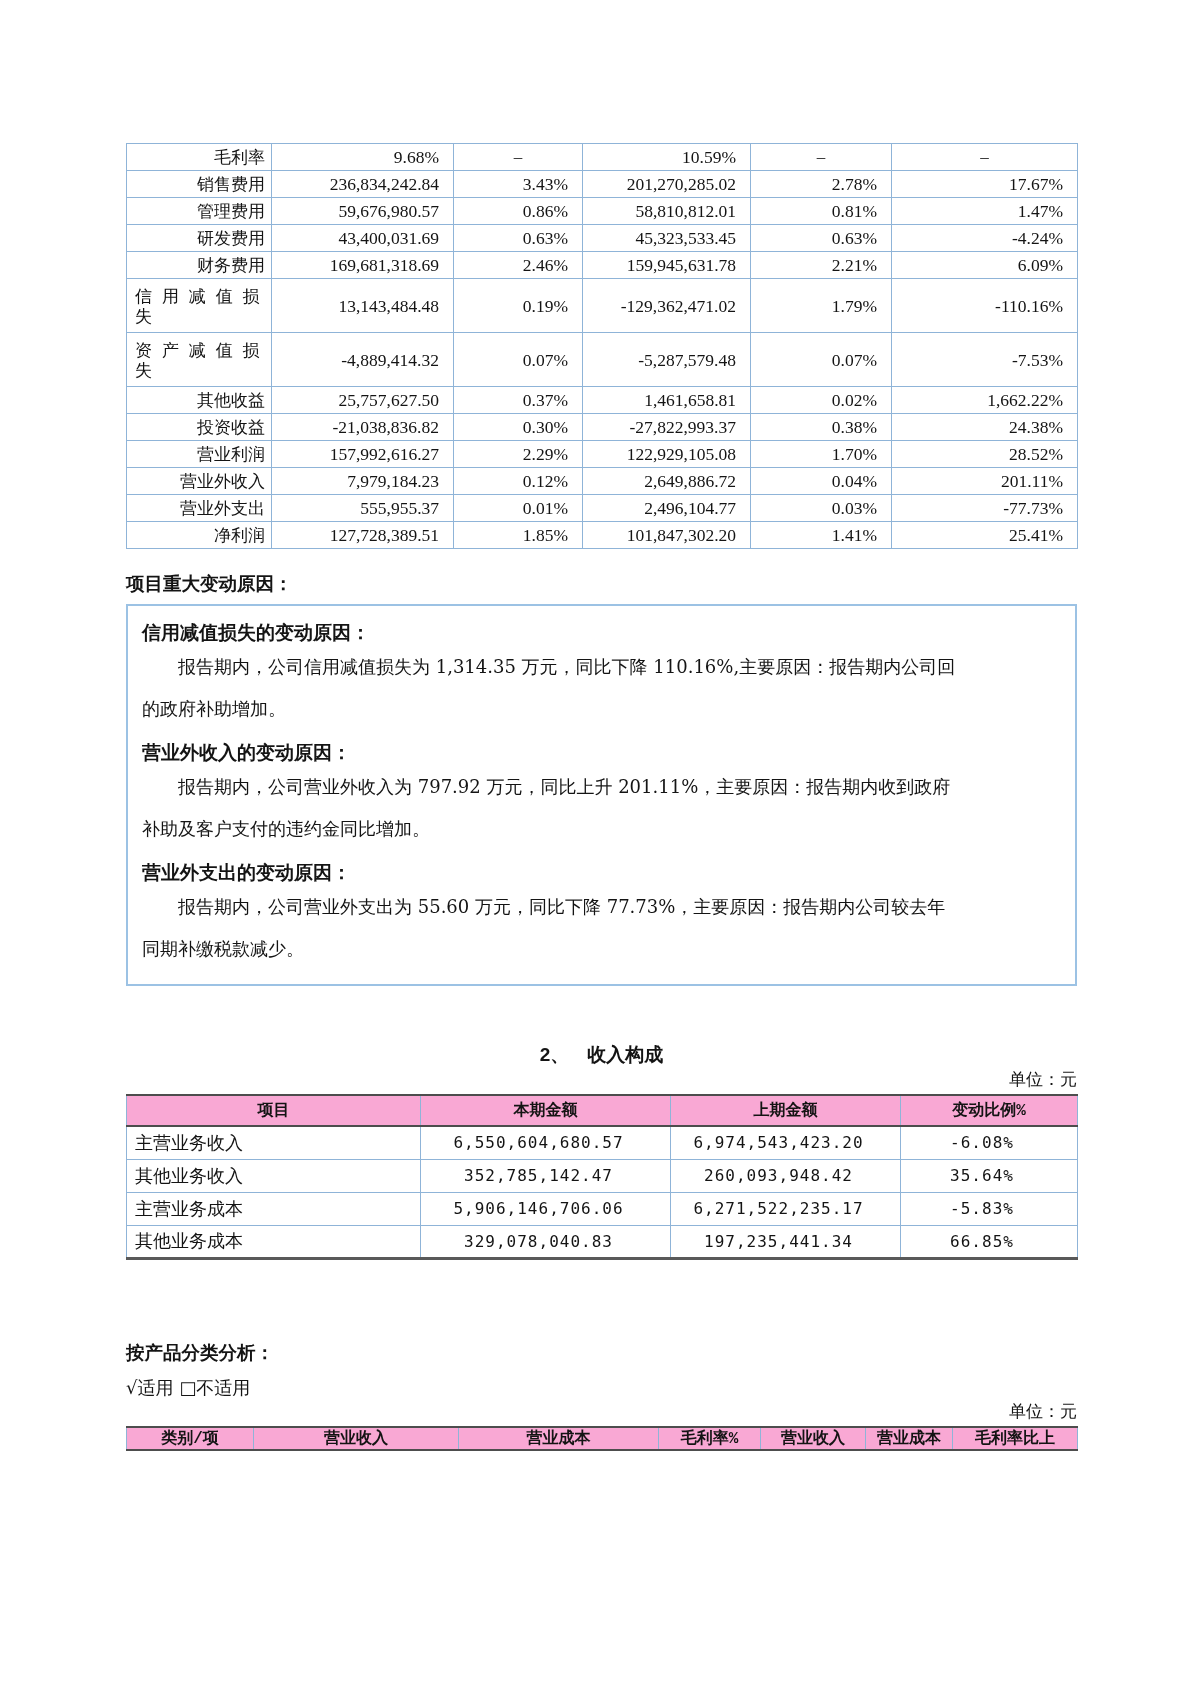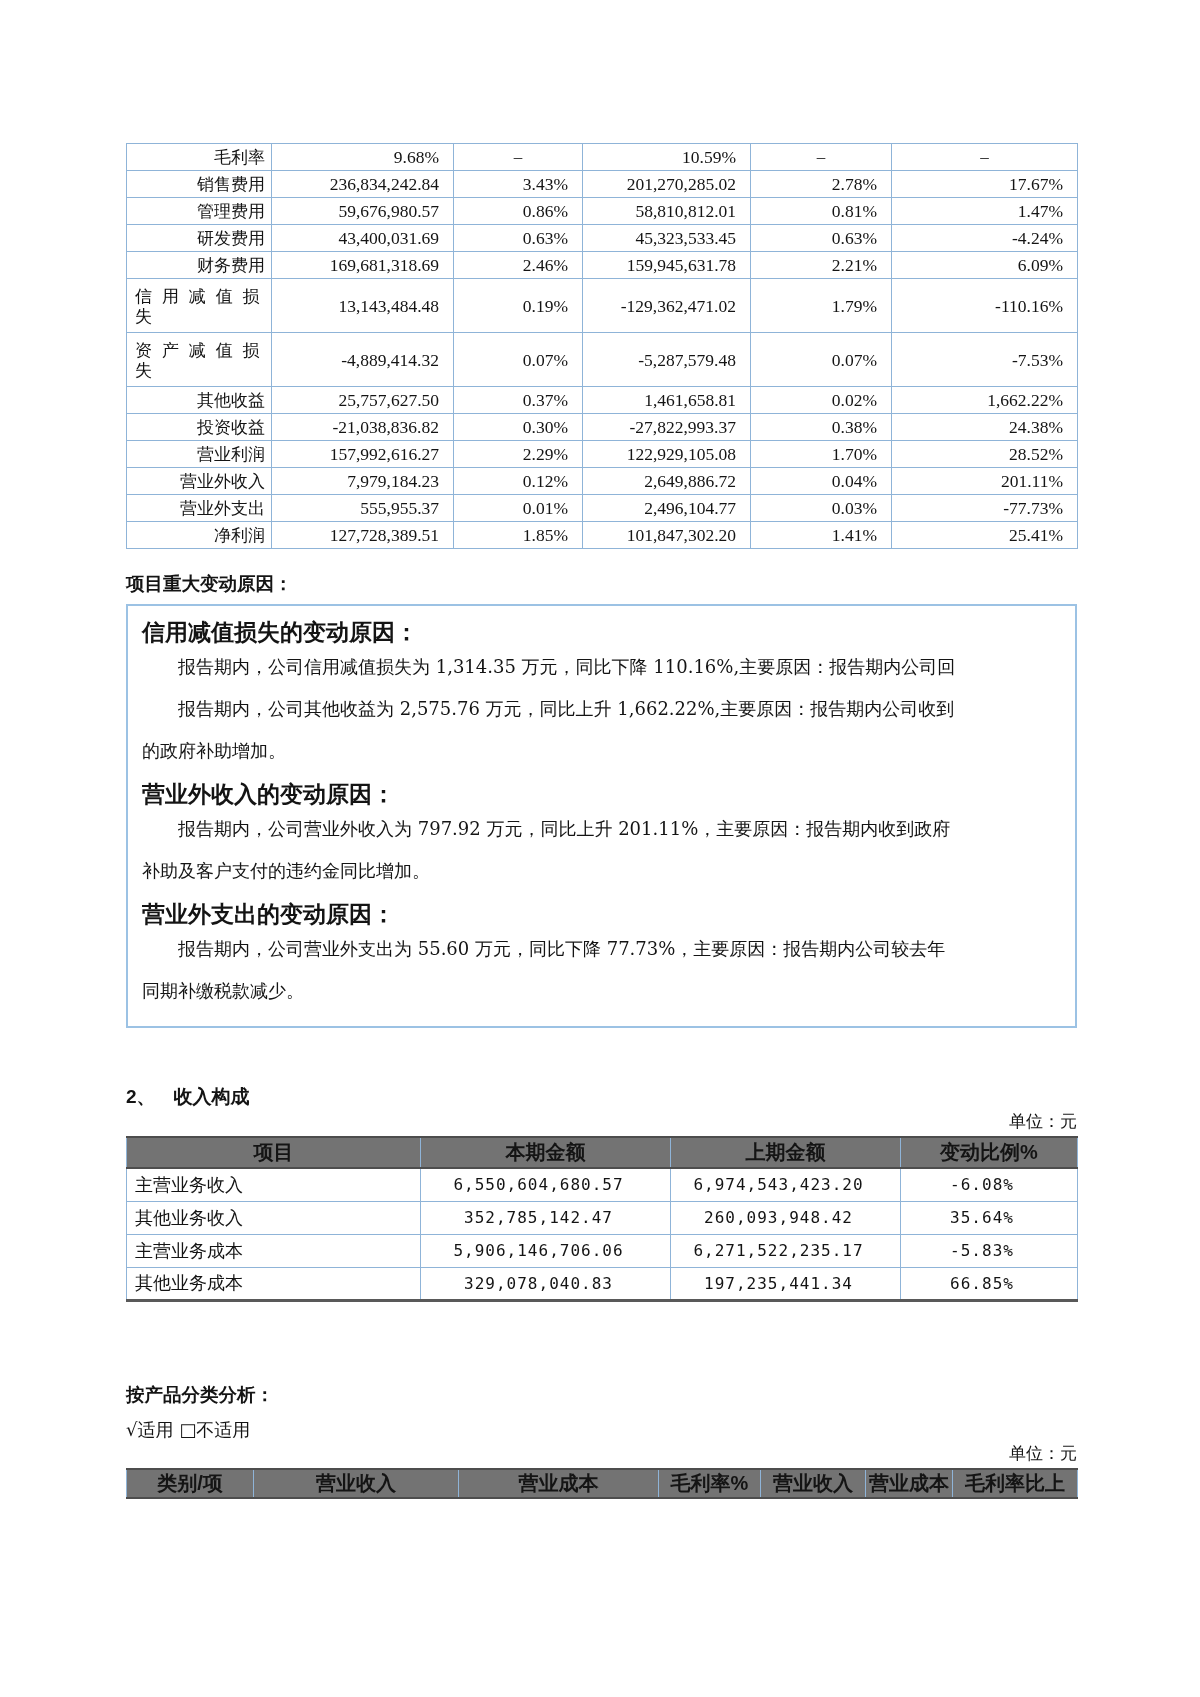--- a/index.html
+++ b/index.html
@@ -39,39 +39,39 @@
 
   
   .reason-box {
     margin-top:7px;
     border:2px solid #9cc2e4;
     padding:4px 16px 14px 14px;
     width:951px;
   }
   .r-heading {
     font-family:"Liberation Sans", sans-serif;
-    font-weight:bold; font-size:23px; line-height:27px;
+    font-weight:bold; font-size:19px; line-height:27px;
     margin-top:9px;
   }
   .r-line { font-size:18px; line-height:42px; }
   .r-line.first { text-indent:2em; }
 
   
-  .income-title { margin-top:56px; font-family:"Liberation Sans", sans-serif; font-weight:bold; font-size:19px; }
+  .income-title { margin-top:56px; font-family:"Liberation Sans", sans-serif; font-weight:bold; font-size:19px;text-align:center; }
   .income-title .no { margin-right:18px; }
   .unit { text-align:right; font-size:17px; margin-bottom:3px; width:951px; }
 
   .hdr th {
-    background:#737373;
+    background:#f9a8d4;
     border-top:2px solid #4d4d4d;
     border-bottom:2px solid #4d4d4d;
     border-left:1.5px solid #8fb4d8;
     border-right:1.5px solid #8fb4d8;
-    font-family:Liberation Sans, sans-serif;
-    font-weight:bold; font-size:20px;
+    font-family:Liberation Mono, monospace;
+    font-weight:bold; font-size:16px;
     height:31px; text-align:center;
   }
   .t2 td {
     border:1.5px solid #8fb4d8;
     height:33px; font-size:18px;
   }
   .t2 { border-bottom:3px solid #595959; }
   .t2 td.name { text-align:left; padding-left:8px; }
   .t2 td.num {
     font-family:"DejaVu Sans Mono", monospace;
@@ -204,21 +204,20 @@
           <td class="num">25.41%</td>
         </tr>
       </tbody>
   </table>
 
   <div class="sec-title">项目重大变动原因：</div>
 
   <div class="reason-box">
       <div class="r-heading">信用减值损失的变动原因：</div>
       <div class="r-line first">报告期内，公司信用减值损失为 1,314.35 万元，同比下降 110.16%,主要原因：报告期内公司回</div>
-      <div class="r-line first">报告期内，公司其他收益为 2,575.76 万元，同比上升 1,662.22%,主要原因：报告期内公司收到</div>
       <div class="r-line">的政府补助增加。</div>
       <div class="r-heading">营业外收入的变动原因：</div>
       <div class="r-line first">报告期内，公司营业外收入为 797.92 万元，同比上升 201.11%，主要原因：报告期内收到政府</div>
       <div class="r-line">补助及客户支付的违约金同比增加。</div>
       <div class="r-heading">营业外支出的变动原因：</div>
       <div class="r-line first">报告期内，公司营业外支出为 55.60 万元，同比下降 77.73%，主要原因：报告期内公司较去年</div>
       <div class="r-line">同期补缴税款减少。</div>
     </div>
 
   <div class="income-title">

